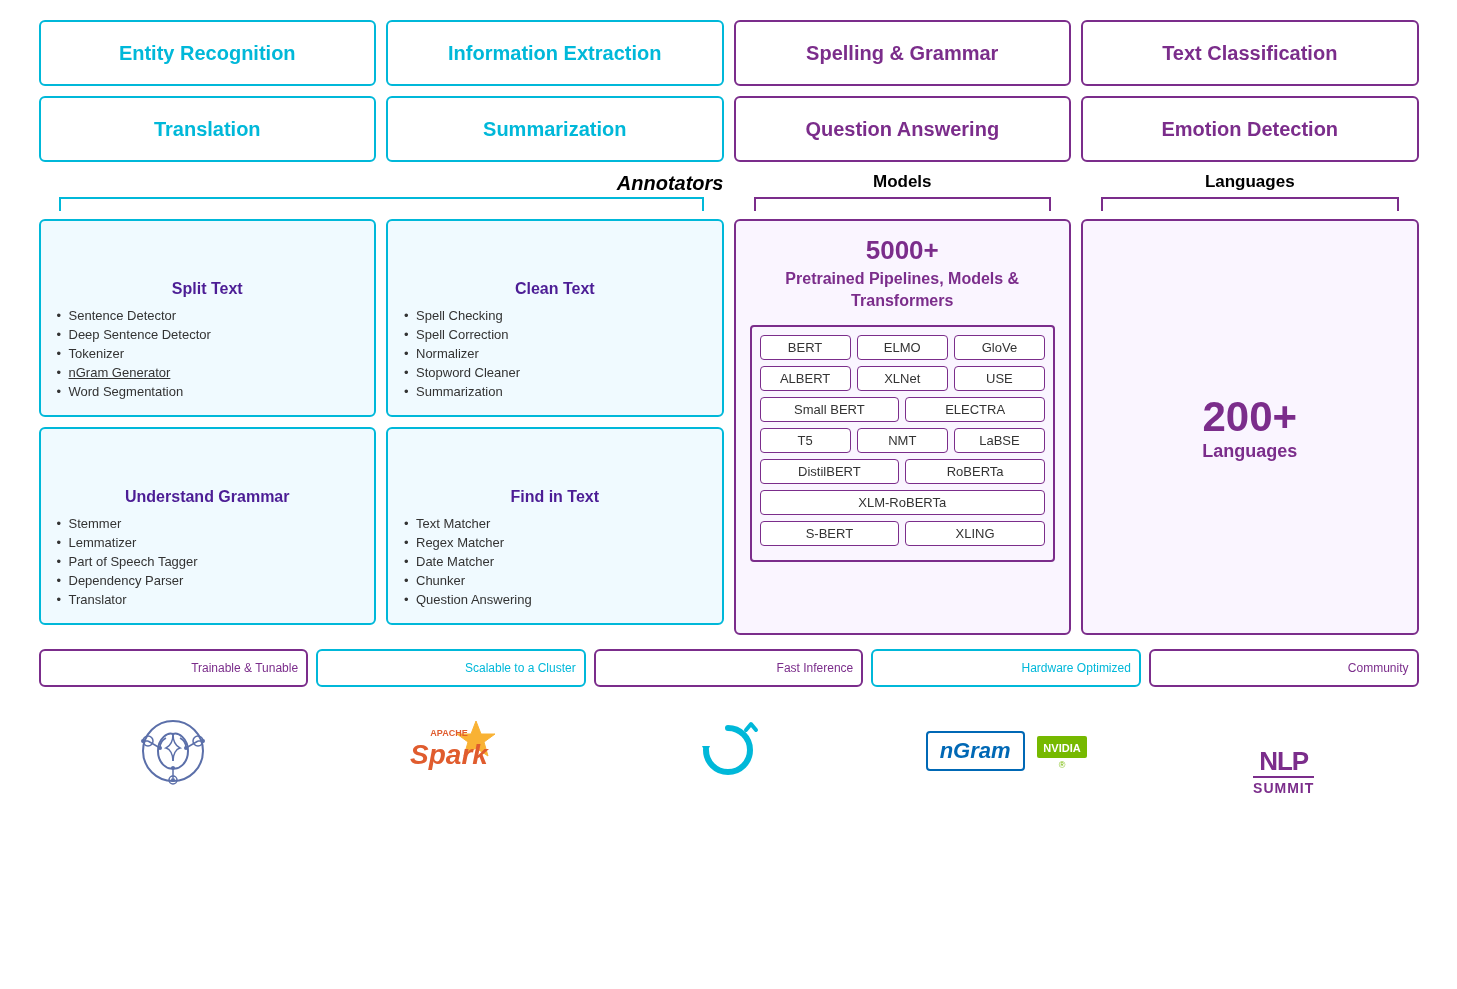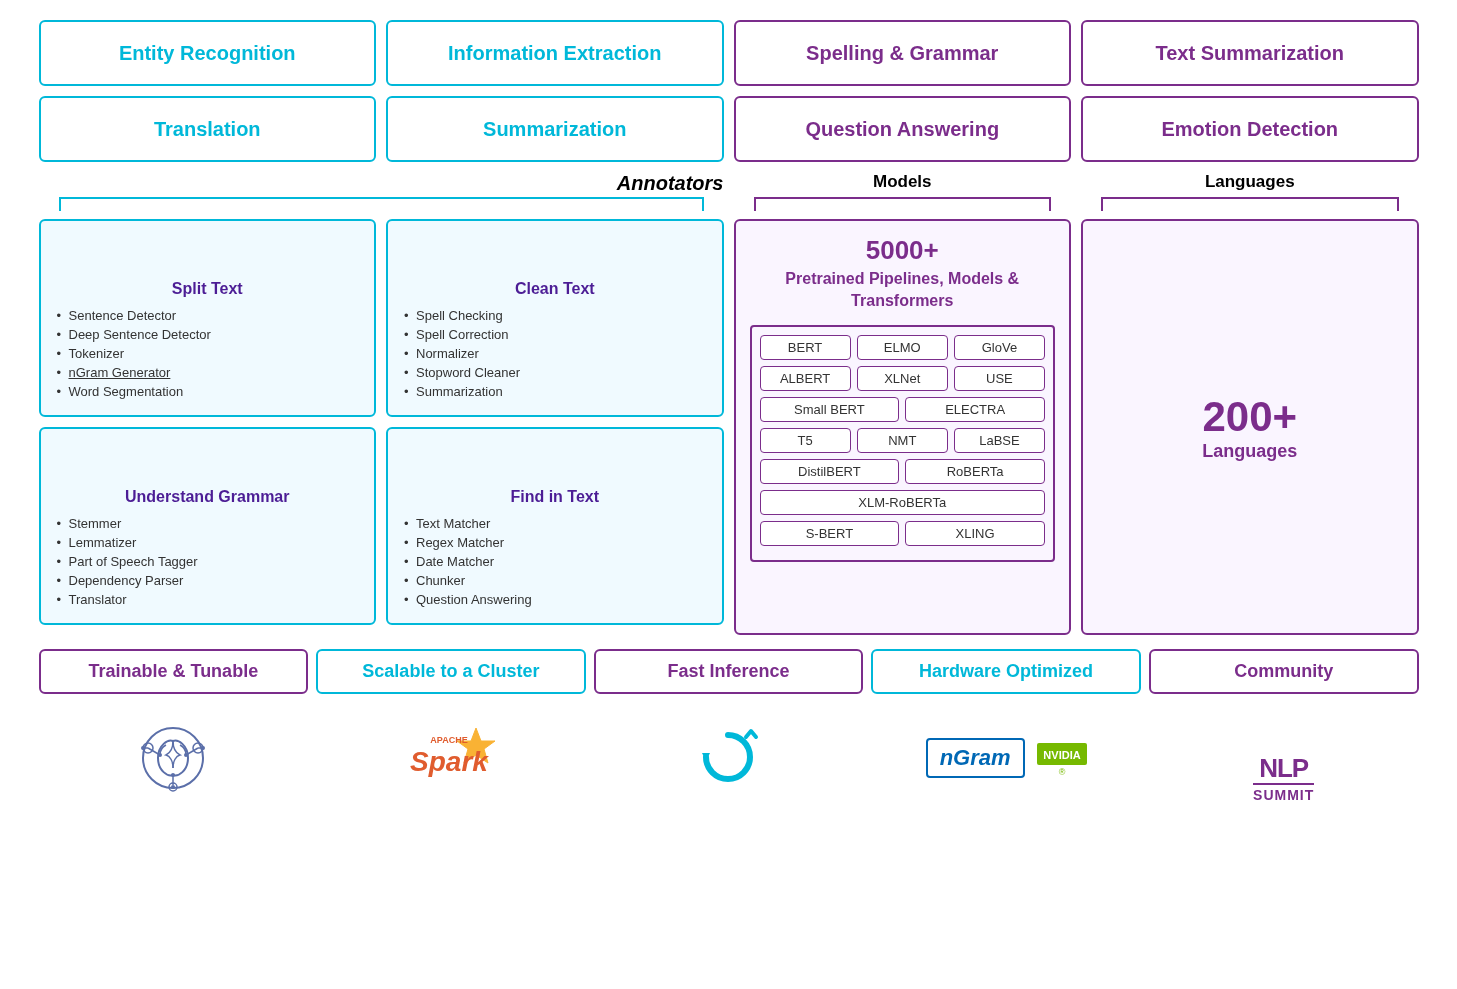--- a/index.html
+++ b/index.html
@@ -174,23 +174,23 @@
       display: grid;
       grid-template-columns: 1fr 1fr 1fr 1fr 1fr;
       gap: 8px;
       margin-bottom: 10px;
     }
 
     .feature-card {
       border: 2px solid;
       border-radius: 6px;
       padding: 10px 8px;
-      text-align: center;
-      font-weight: bold;
-      font-size: 18px;
+      text-align: right;
+      font-weight: normal;
+      font-size: 12px;
     }
 
     .feature-card.purple {
       border-color: #7b2d8b;
       color: #7b2d8b;
     }
 
     .feature-card.cyan {
       border-color: #00b8d9;
       color: #00b8d9;
@@ -222,21 +222,21 @@
     <div class="cap-card cyan">
       <span>Entity Recognition</span>
     </div>
     <div class="cap-card cyan">
       <span>Information Extraction</span>
     </div>
     <div class="cap-card purple">
       <span>Spelling &amp; Grammar</span>
     </div>
     <div class="cap-card purple">
-      <span>Text Summarization</span>
+      <span>Text Classification</span>
     </div>
 
     <div class="cap-card cyan">
       <span>Translation</span>
     </div>
     <div class="cap-card cyan">
       <span>Summarization</span>
     </div>
     <div class="cap-card purple">
       <span>Question Answering</span>

